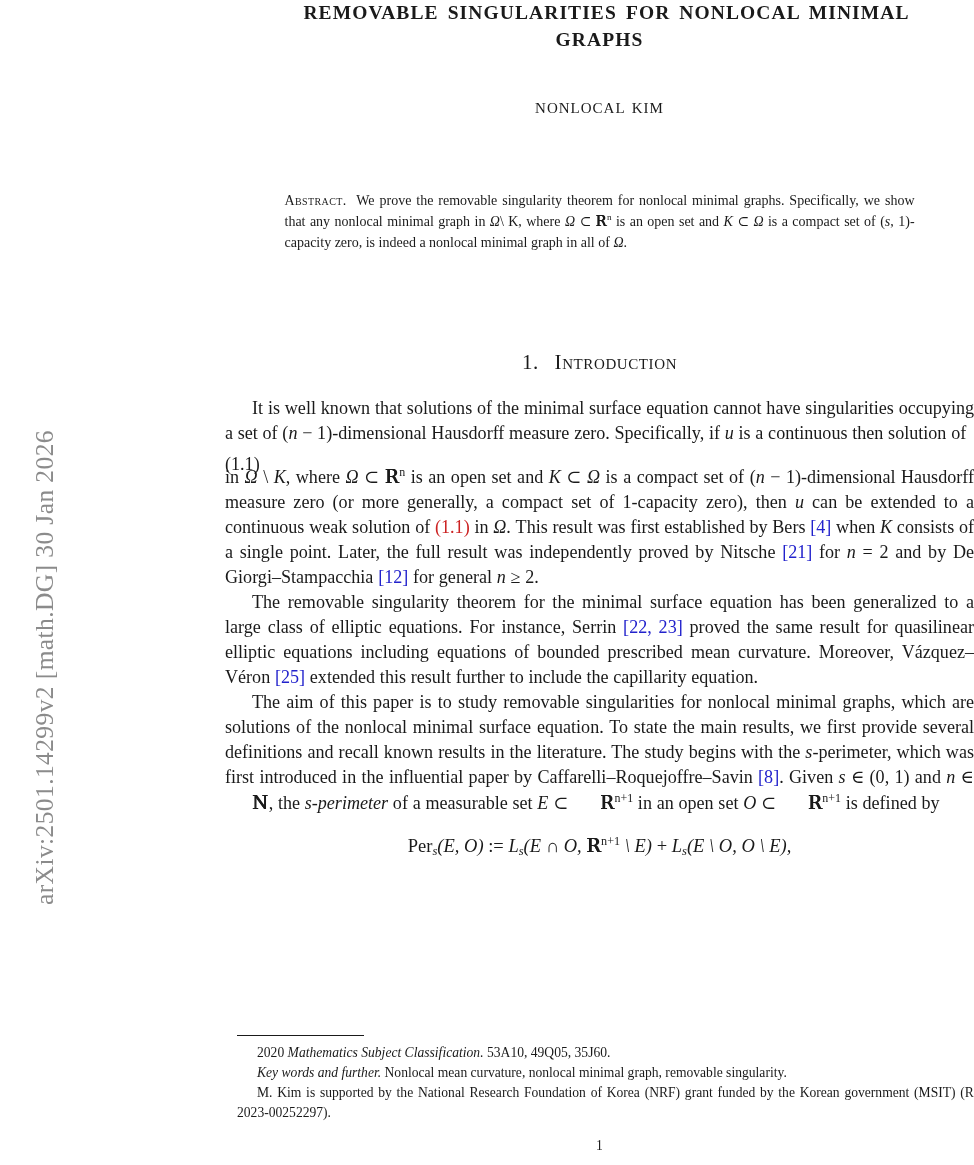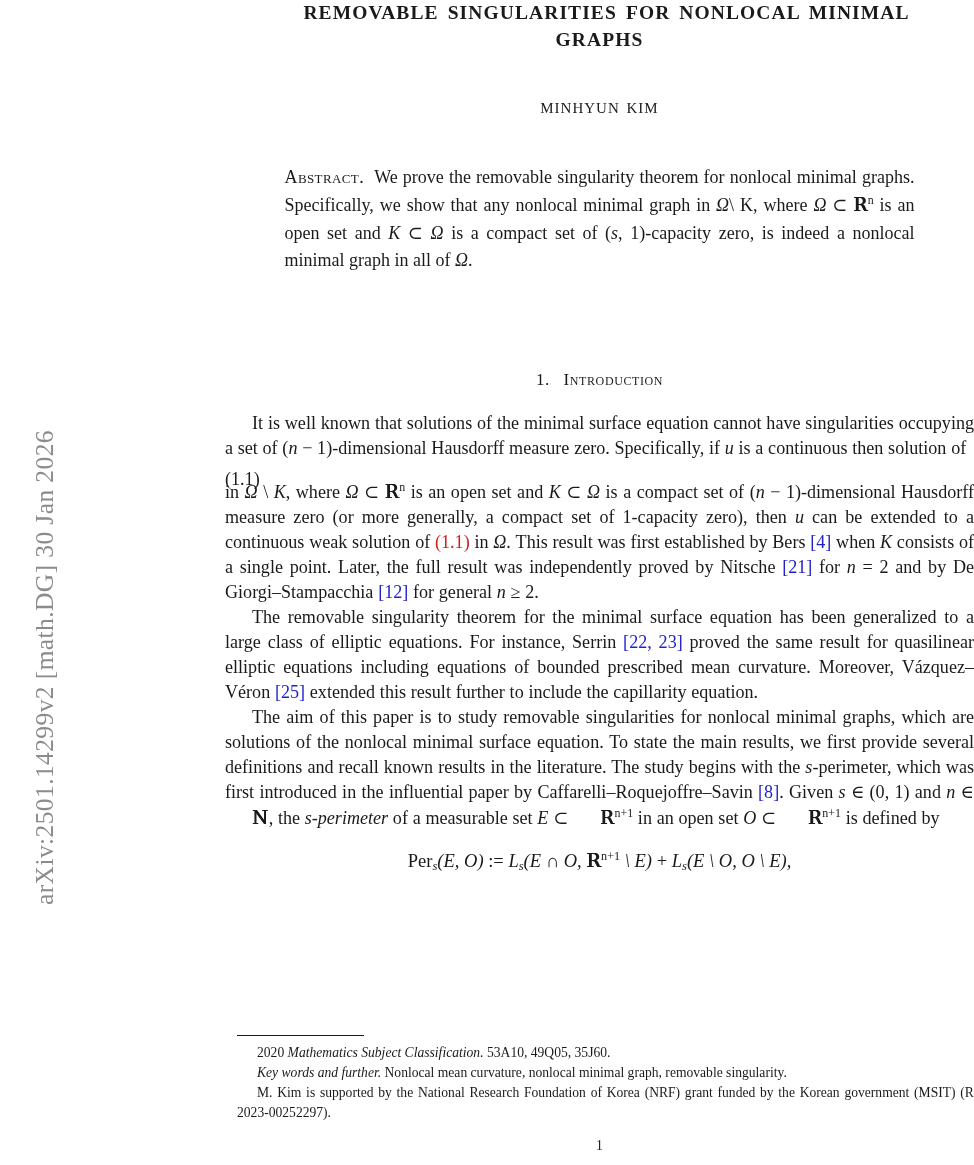--- a/index.html
+++ b/index.html
@@ -58,37 +58,37 @@
     text-align: center;
     font-size: 15px;
     letter-spacing: 1.0px;
     margin-top: 46px;
     font-variant: small-caps;
     word-spacing: 2px;
   }
 
   
   .abstract {
-    margin: 47px auto 0 auto;
+    margin: 73px auto 0 auto;
     width: 630px;
-    font-size: 18px;
+    font-size: 14px;
     line-height: 1.52;
     text-align: justify;
     text-justify: inter-word;
     hyphens: none;
   }
   .abstract .head {
     font-variant: small-caps;
     letter-spacing: 0.4px;
   }
 
   
   .section-head {
     text-align: center;
-    font-size: 17px;
+    font-size: 21px;
     margin-top: 96px;
     font-variant: small-caps;
     letter-spacing: 0.6px;
     word-spacing: 2px;
   }
 
   
   p.body {
     font-size: 18.1px;
     line-height: 1.383;
@@ -211,21 +211,21 @@
 
 <div id="arxiv-stamp">arXiv:2501.14299v2  [math.DG]  30 Jan 2026</div>
 
 <div id="page">
 
   <h1 class="title">
     <span class="line1">REMOVABLE SINGULARITIES FOR NONLOCAL MINIMAL</span>
     <span class="line2">GRAPHS</span>
   </h1>
 
-  <div class="author">MINHYUN KIM</div>
+  <div class="author">NONLOCAL KIM</div>
 
   <div class="abstract">
     <span class="head">Abstract.</span>&nbsp;
     <span>We prove the removable singularity theorem for nonlocal minimal graphs. Specifically, we show that any nonlocal minimal graph in </span><span class="mi">Ω</span><span>\ K</span><span>, where </span><span class="mi">Ω</span><span> ⊂ </span><span class="bb" style="text-shadow: currentcolor 0.8px 0px 0px, currentcolor -0.05px 0px 0px; letter-spacing: 0.8px;">R</span><sup class="sm">n</sup><span> is an open set and </span><span class="mi">K</span><span> ⊂ </span><span class="mi">Ω</span><span> is a compact set of (</span><span class="mi">s</span><span>, 1)-capacity zero, is indeed a nonlocal minimal graph in all of </span><span class="mi">Ω</span><span>.</span>
   </div>
 
   <div class="section-head">
     <span>1.</span>&nbsp;
     <span>Introduction</span>
   </div>

